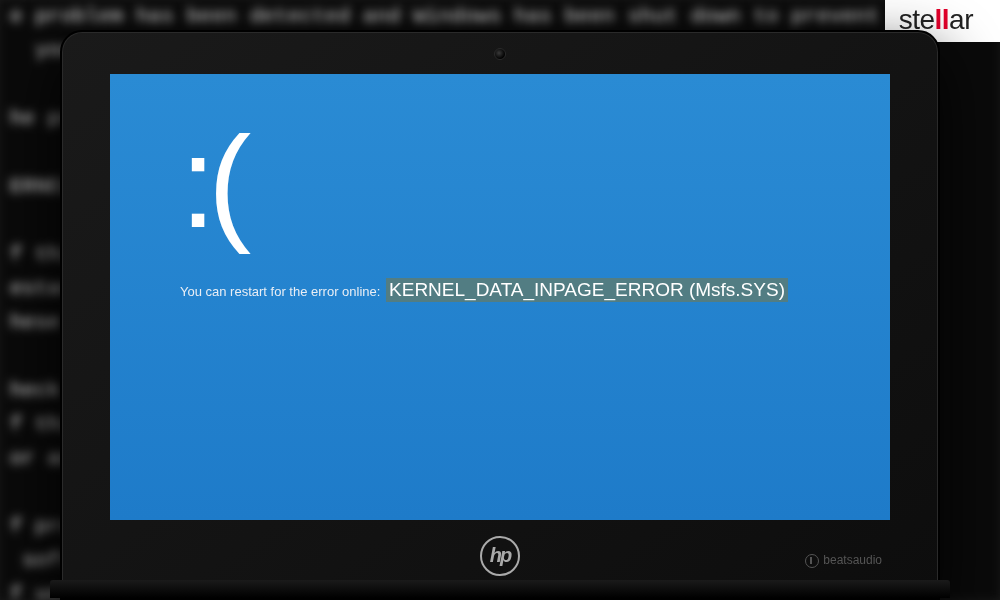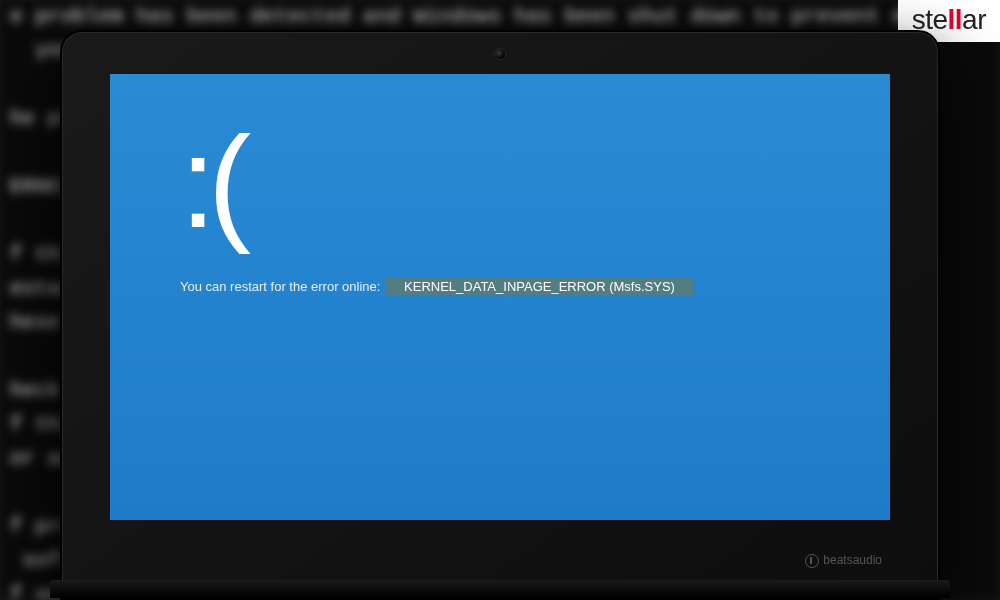--- a/index.html
+++ b/index.html
@@ -4,41 +4,41 @@
 <style>
   html,body{margin:0;padding:0;width:1000px;height:600px;overflow:hidden;font-family:"Segoe UI",Arial,sans-serif;}
   body{background:#1a1a1a;position:relative;}
 
   
   .bg{position:absolute;inset:0;background:#0a0a0a;filter:blur(5px);padding:0 10px;
       font-family:"Courier New",monospace;color:#e6e6e6;font-size:21px;line-height:34px;
       white-space:pre;overflow:hidden;user-select:none;}
 
   
-  .brand{position:absolute;top:0;right:0;background:#fff;padding:4px 14px 6px 14px;
+  .brand{position:absolute;top:0;right:0;background:#fff;padding:4px 27px 6px 14px;
          font-family:Arial,sans-serif;font-size:28px;font-weight:500;color:#222;letter-spacing:-.5px;}
   .brand .red{color:#e4002b;font-weight:700;}
 
   
   .laptop{position:absolute;left:50%;bottom:0;transform:translateX(-50%);width:880px;}
   .bezel{position:relative;width:880px;height:570px;background:linear-gradient(145deg,#1a1a1a,#0d0d0d);
          border-radius:22px 22px 0 0;border:2px solid #000;box-shadow:0 0 0 1px #2a2a2a inset,0 25px 60px rgba(0,0,0,.9);
          box-sizing:border-box;}
   .camera{position:absolute;top:16px;left:50%;transform:translateX(-50%);width:10px;height:10px;
           border-radius:50%;background:radial-gradient(circle at 40% 40%,#3a3a3a,#000 70%);border:1px solid #2a2a2a;}
   .screen{position:absolute;top:42px;left:48px;right:48px;bottom:78px;background:#1976d2;
           background:linear-gradient(180deg,#2a8bd4 0%,#1e7bc9 100%);overflow:hidden;}
 
   .bsod{position:absolute;inset:0;color:#fff;padding:60px 60px 0 70px;font-weight:300;}
   .face{font-size:130px;line-height:.75;letter-spacing:-8px;font-weight:300;margin-bottom:46px;
         font-family:"Segoe UI Light","Segoe UI",Arial,sans-serif;}
   .msg{font-size:22px;line-height:1.45;font-weight:300;max-width:600px;}
   .sub{margin-top:26px;font-size:13px;font-weight:400;color:#e9eef5;}
-  .errbox{display:inline-block;background:rgba(120,120,70,.55);padding:1px 18px;margin-left:2px;
-          color:#fff;font-size:13px;}
+  .errbox{display:inline-block;background:rgba(120,120,70,.55);padding:1px 3px;margin-left:2px;
+          color:#fff;font-size:19px;}
 
   .hinge{position:absolute;bottom:22px;left:0;right:0;text-align:center;}
   .hp{display:inline-block;width:36px;height:36px;border:2px solid #aaa;border-radius:50%;
       color:#aaa;font-family:Arial,sans-serif;font-style:italic;font-weight:bold;font-size:20px;
       line-height:34px;letter-spacing:-2px;}
   .hingebar{position:absolute;bottom:0;left:-12px;right:-12px;height:18px;
             background:linear-gradient(180deg,#1a1a1a,#000);border-radius:3px 3px 0 0;}
   .beats{position:absolute;bottom:30px;right:56px;color:#555;font-size:12px;font-family:Arial;margin-top:14px;}
   .beats-icon{display:inline-block;width:12px;height:12px;border:1.5px solid #555;border-radius:50%;
               position:relative;vertical-align:middle;margin-right:4px;}
@@ -85,18 +85,21 @@
     <div class="screen">
       <div class="bsod">
         <div class="face">:(</div>
         <div class="sub">
           <span>You can restart for the error online:</span>
           <span class="errbox">KERNEL_DATA_INPAGE_ERROR (Msfs.SYS)</span>
         </div>
       </div>
     </div>
 
+    <div class="hinge">
+      <span class="hp">hp</span>
+    </div>
     <div class="beats">
       <span class="beats-icon"></span><span>beatsaudio</span>
     </div>
     <div class="hingebar"></div>
   </div>
 </div>
 
 </body></html>

